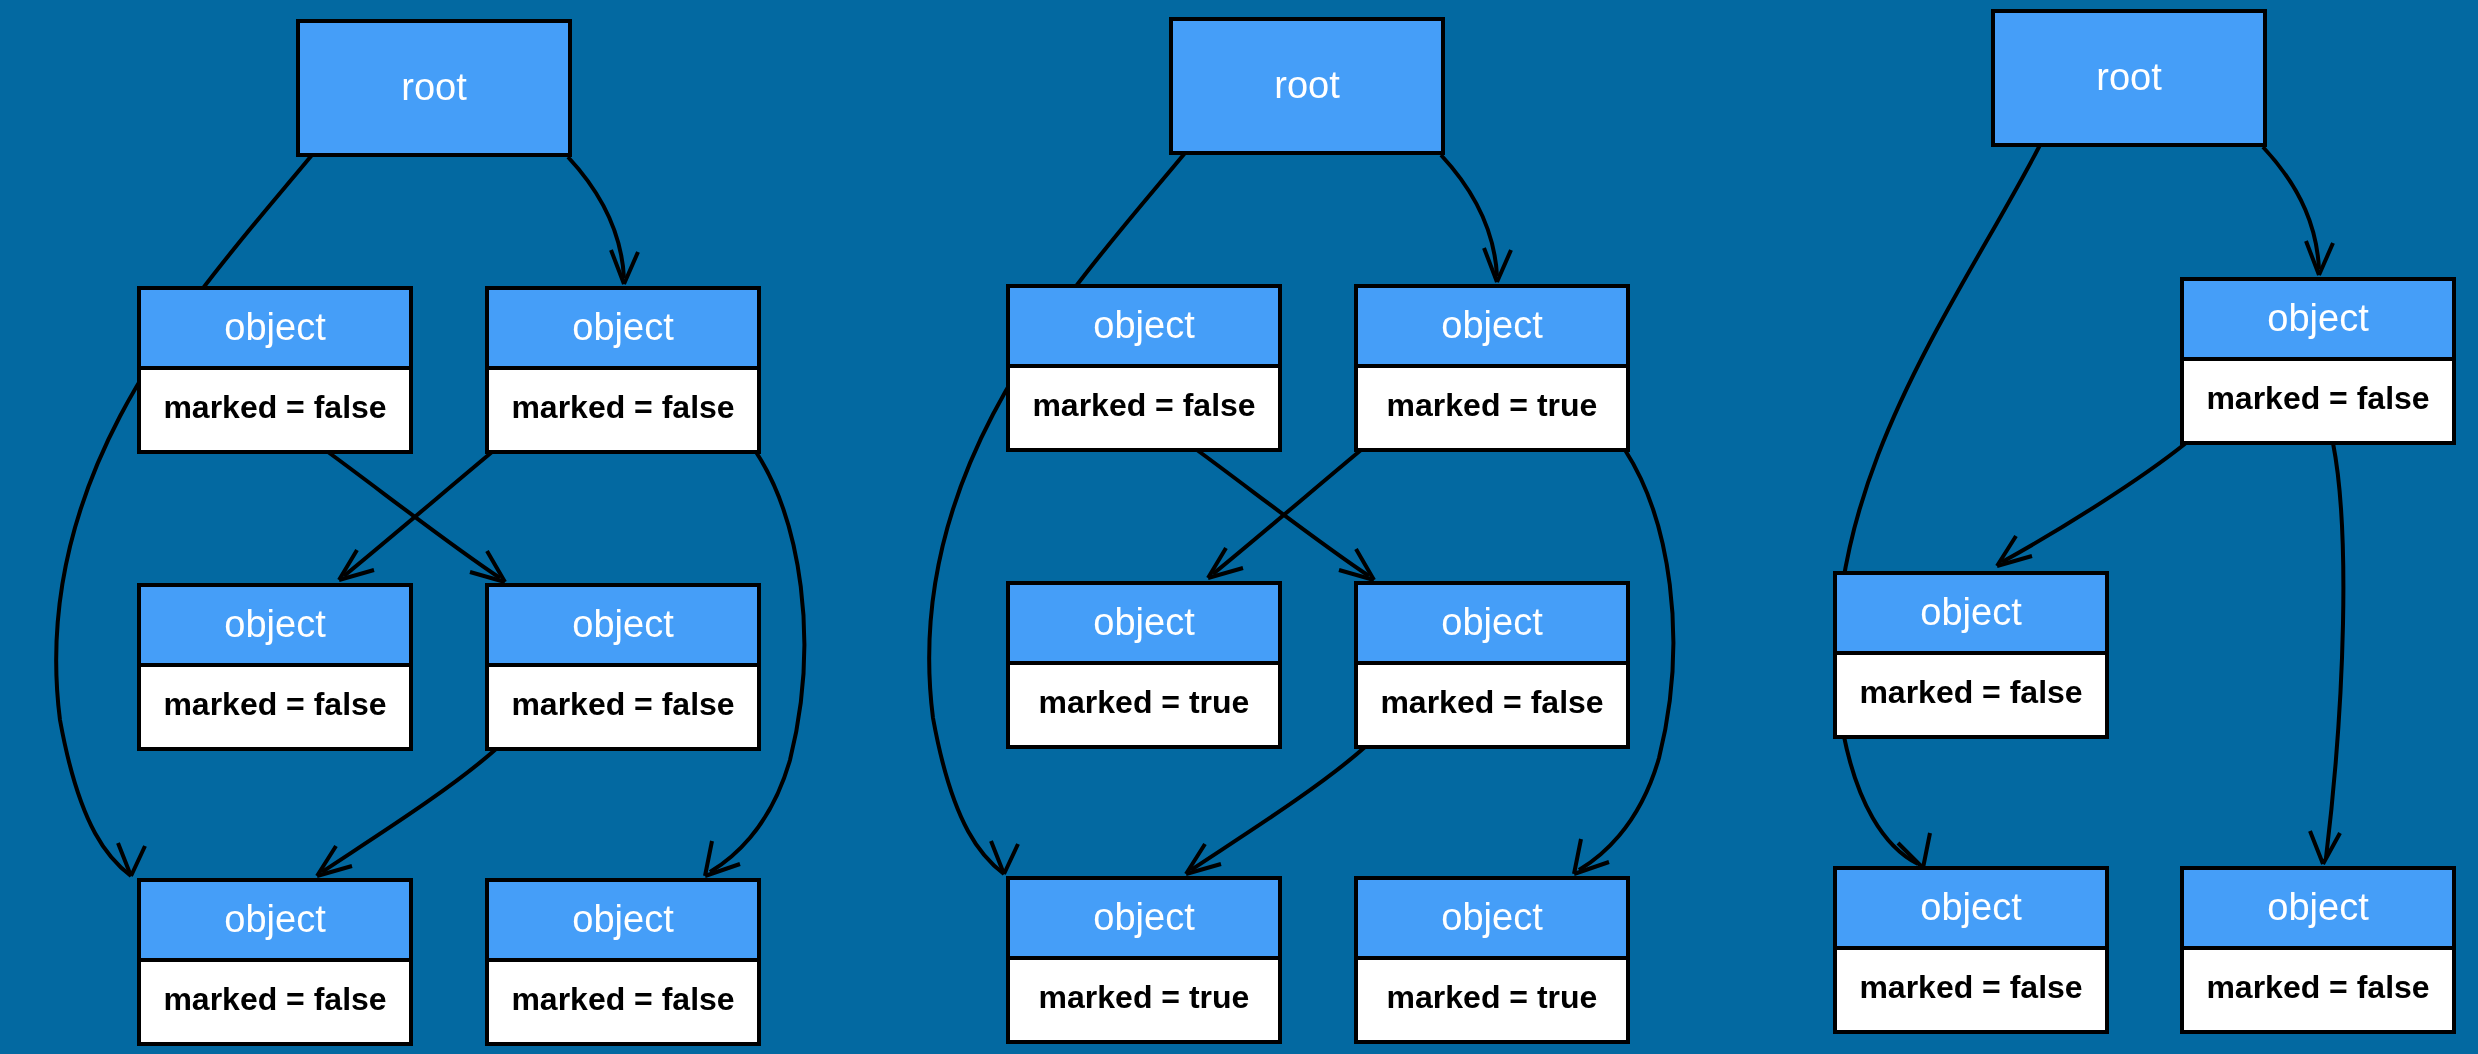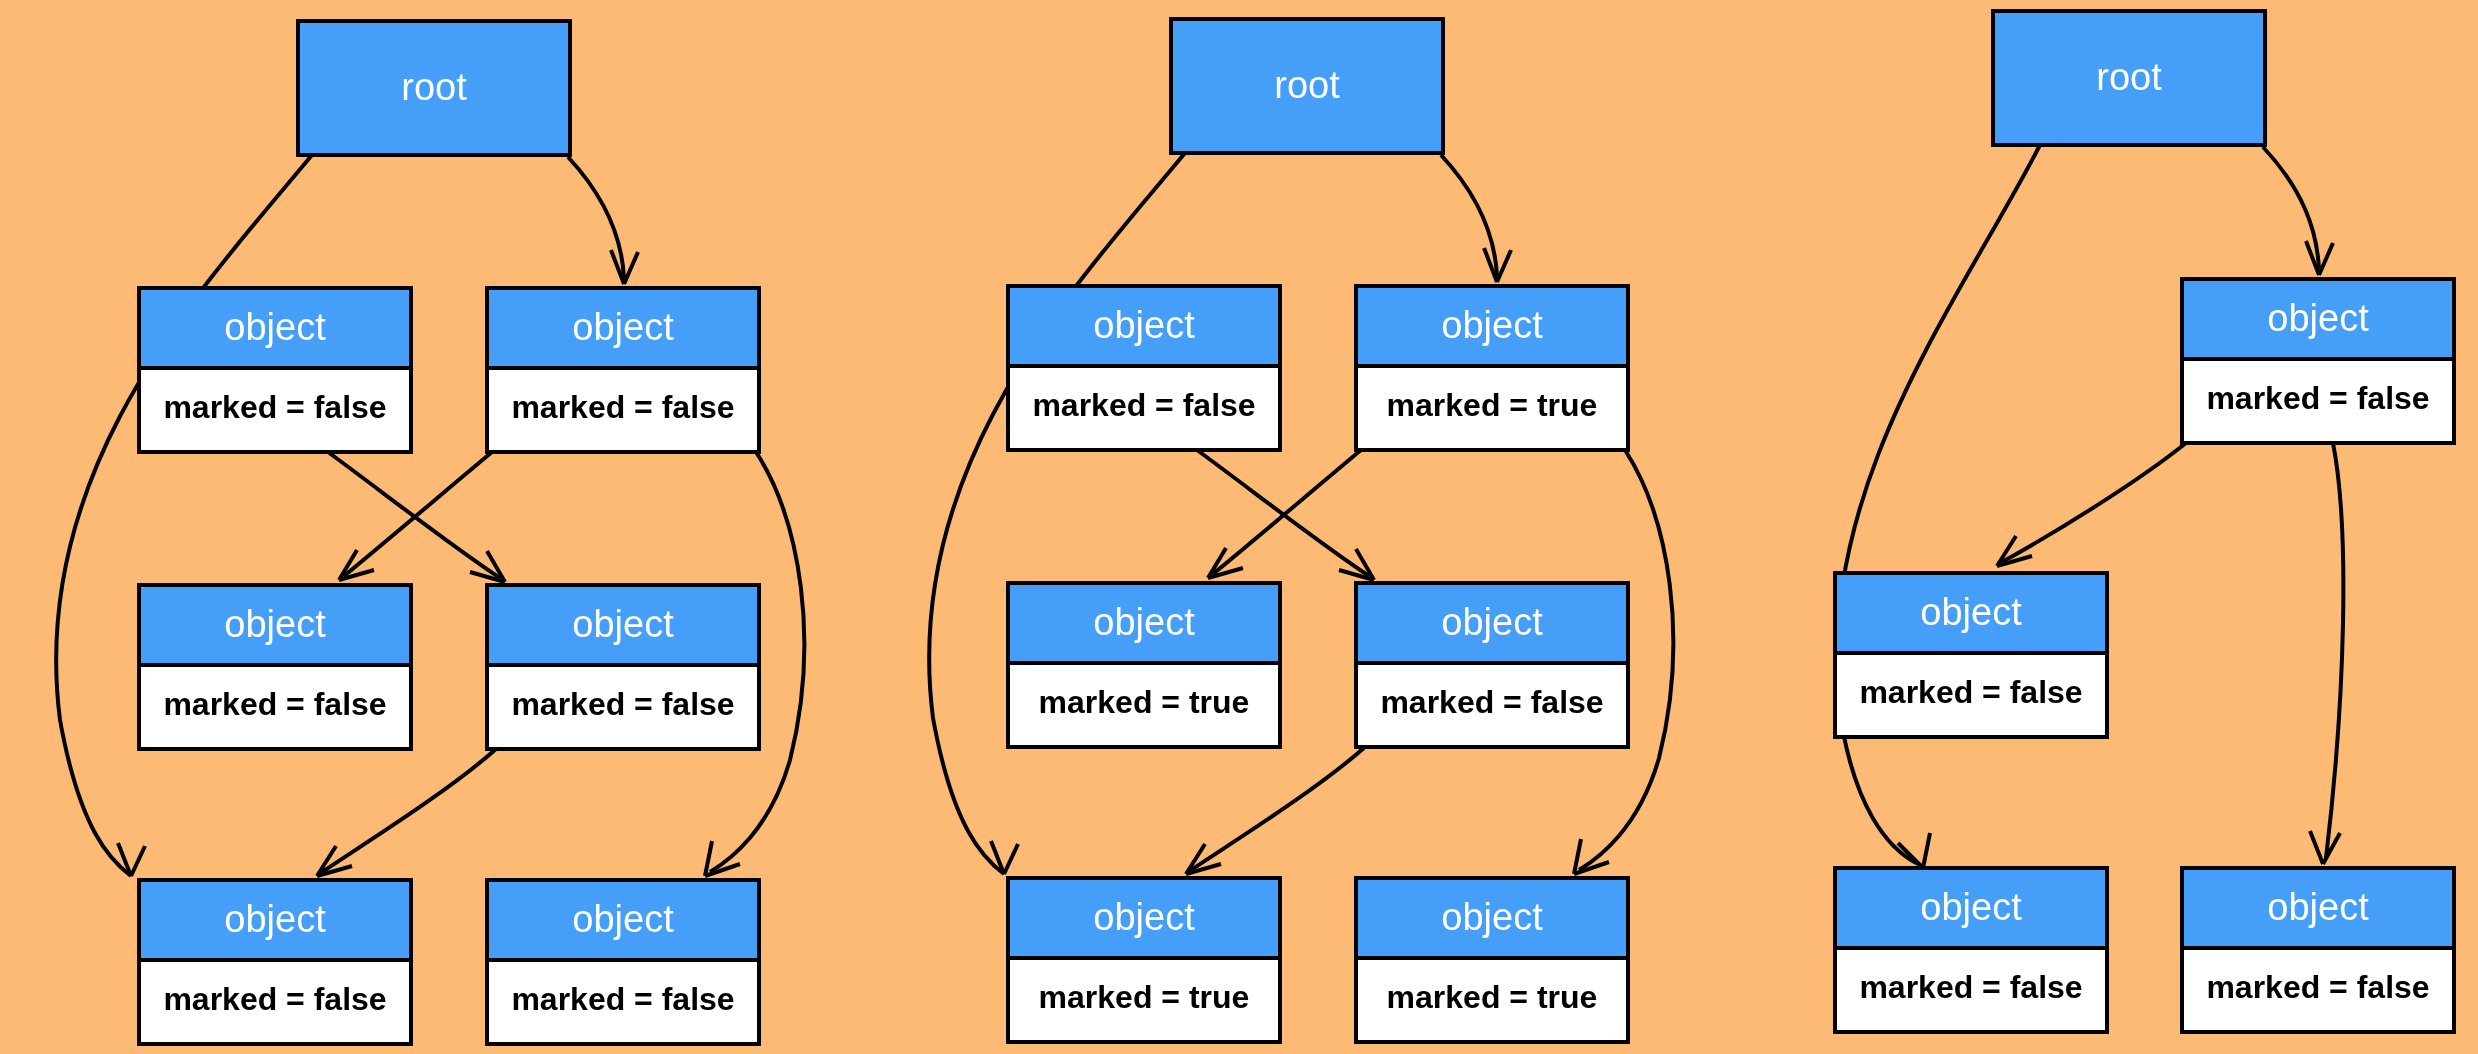--- a/index.html
+++ b/index.html
@@ -10,21 +10,21 @@
   body {
     width: 2478px;
     height: 1054px;
     overflow: hidden;
     font-family: "Liberation Sans", sans-serif;
   }
   #diagram-root {
     position: relative;
     width: 2478px;
     height: 1054px;
-    background: #fdba74;
+    background: #0369a1;
   }
   svg.graph-layer {
     position: absolute;
     top: 0;
     left: 0;
     width: 2478px;
     height: 1054px;
   }
   .node-rect {
     fill: #ffffff;

